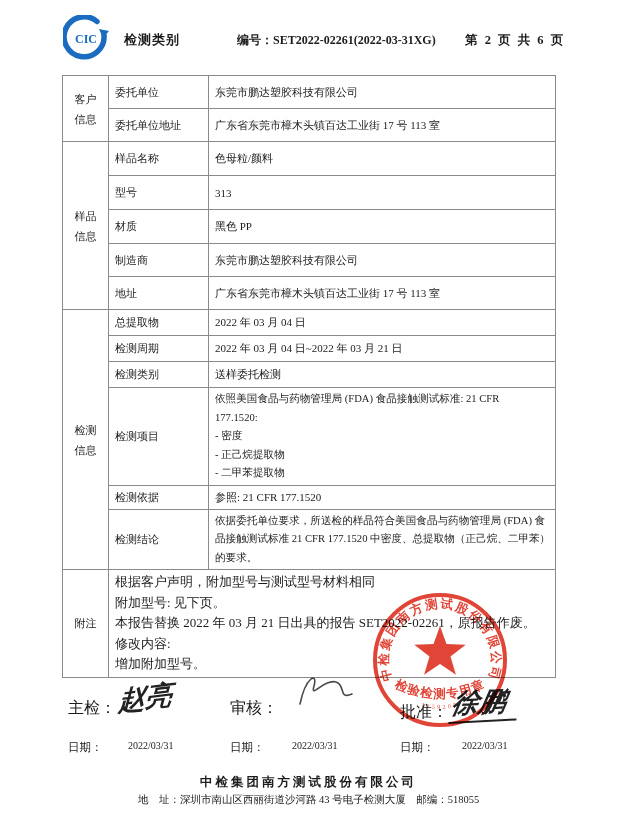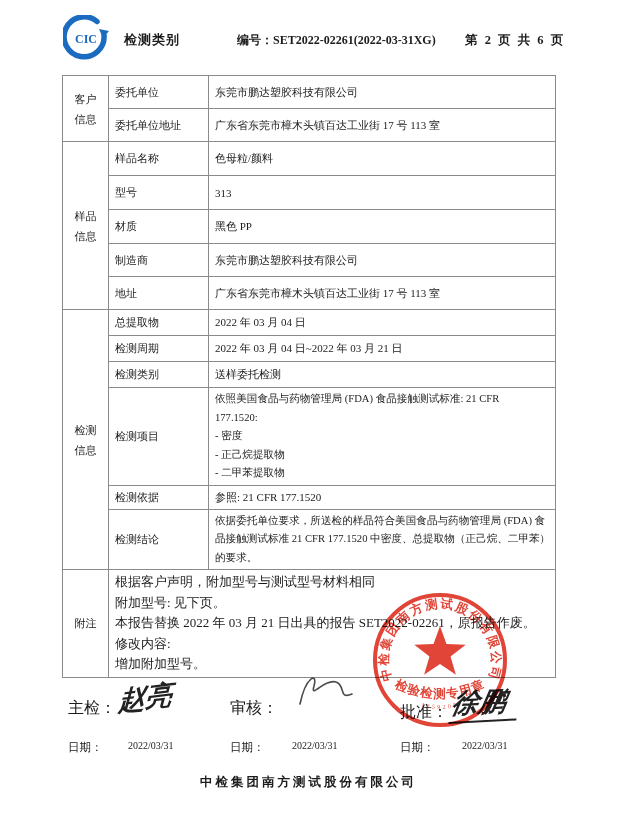--- a/index.html
+++ b/index.html
@@ -193,14 +193,17 @@
     <text font-size="12.5" font-weight="bold" fill="#dc2b1c" letter-spacing="1" font-family="Liberation Serif, serif">
       <textPath href="#sealBottomArc" startOffset="50%" text-anchor="middle">检验检测专用章</textPath>
     </text>
     <path id="sealDigitsArc" d="M 44,114 Q 70,124 96,114" fill="none"></path>
     <text font-size="6" fill="#dc2b1c" letter-spacing="2.5" font-family="Liberation Serif, serif">
       <textPath href="#sealDigitsArc" startOffset="50%" text-anchor="middle">1259207</textPath>
     </text>
   </svg>
 
   <div class="footer-company">中检集团南方测试股份有限公司</div>
+  <div class="footer-line f1">
+    <span>地　址：</span><span>深圳市南山区西丽街道沙河路 43 号电子检测大厦</span><span>　邮编：</span><span>518055</span>
+  </div>
 
 </div>
 
 </body></html>

